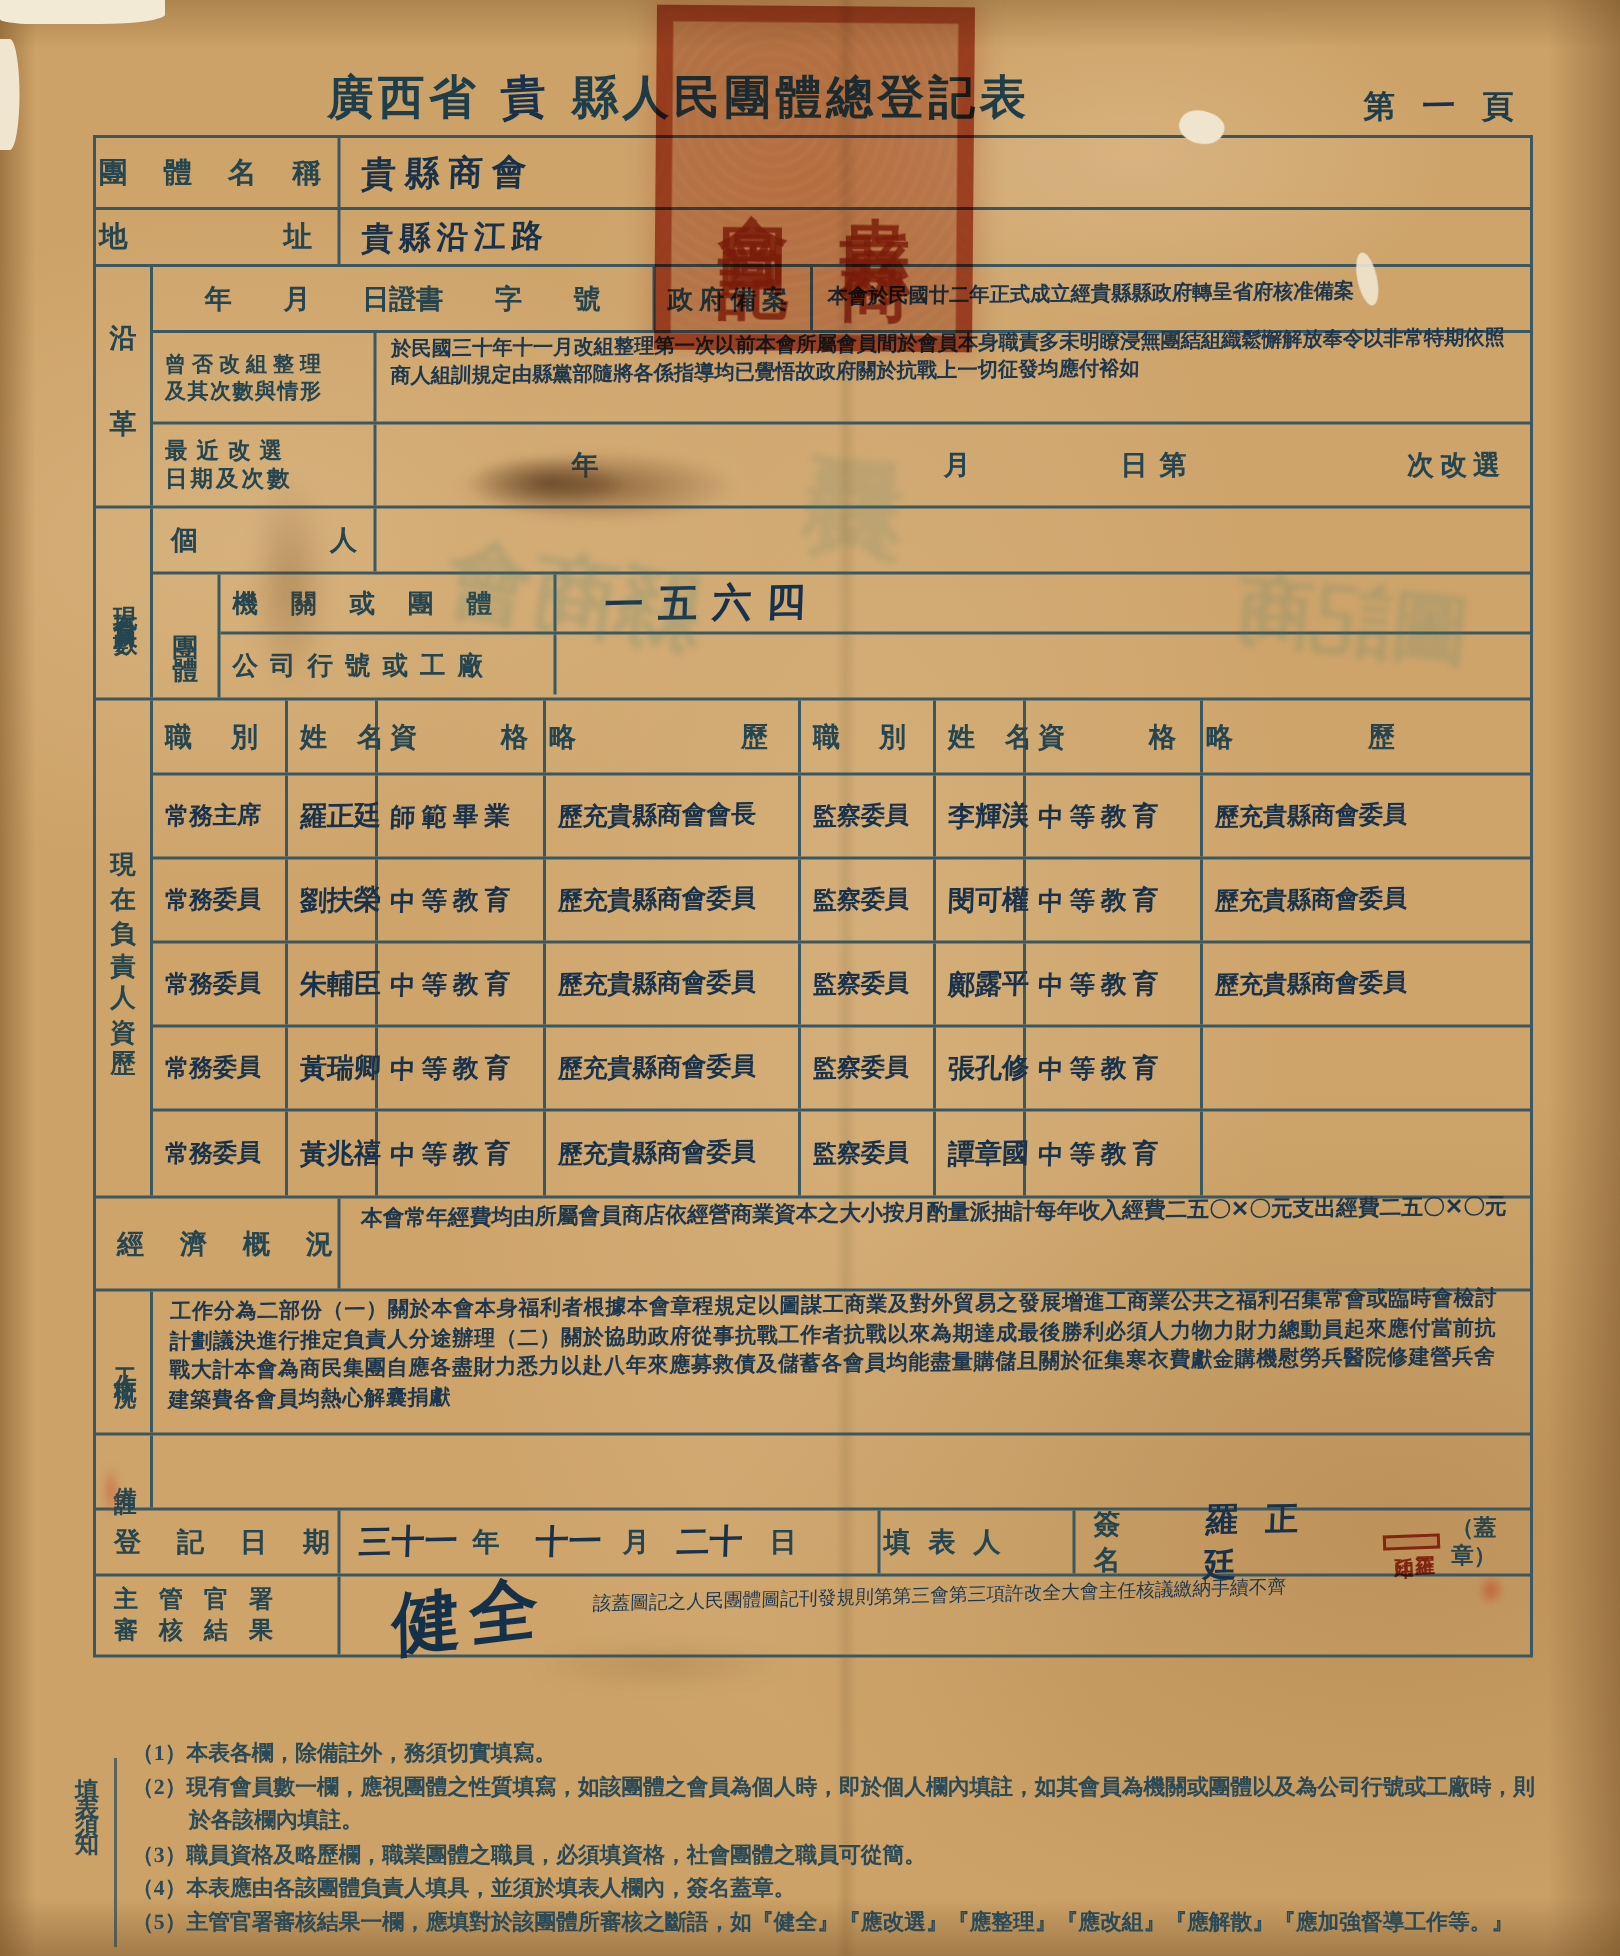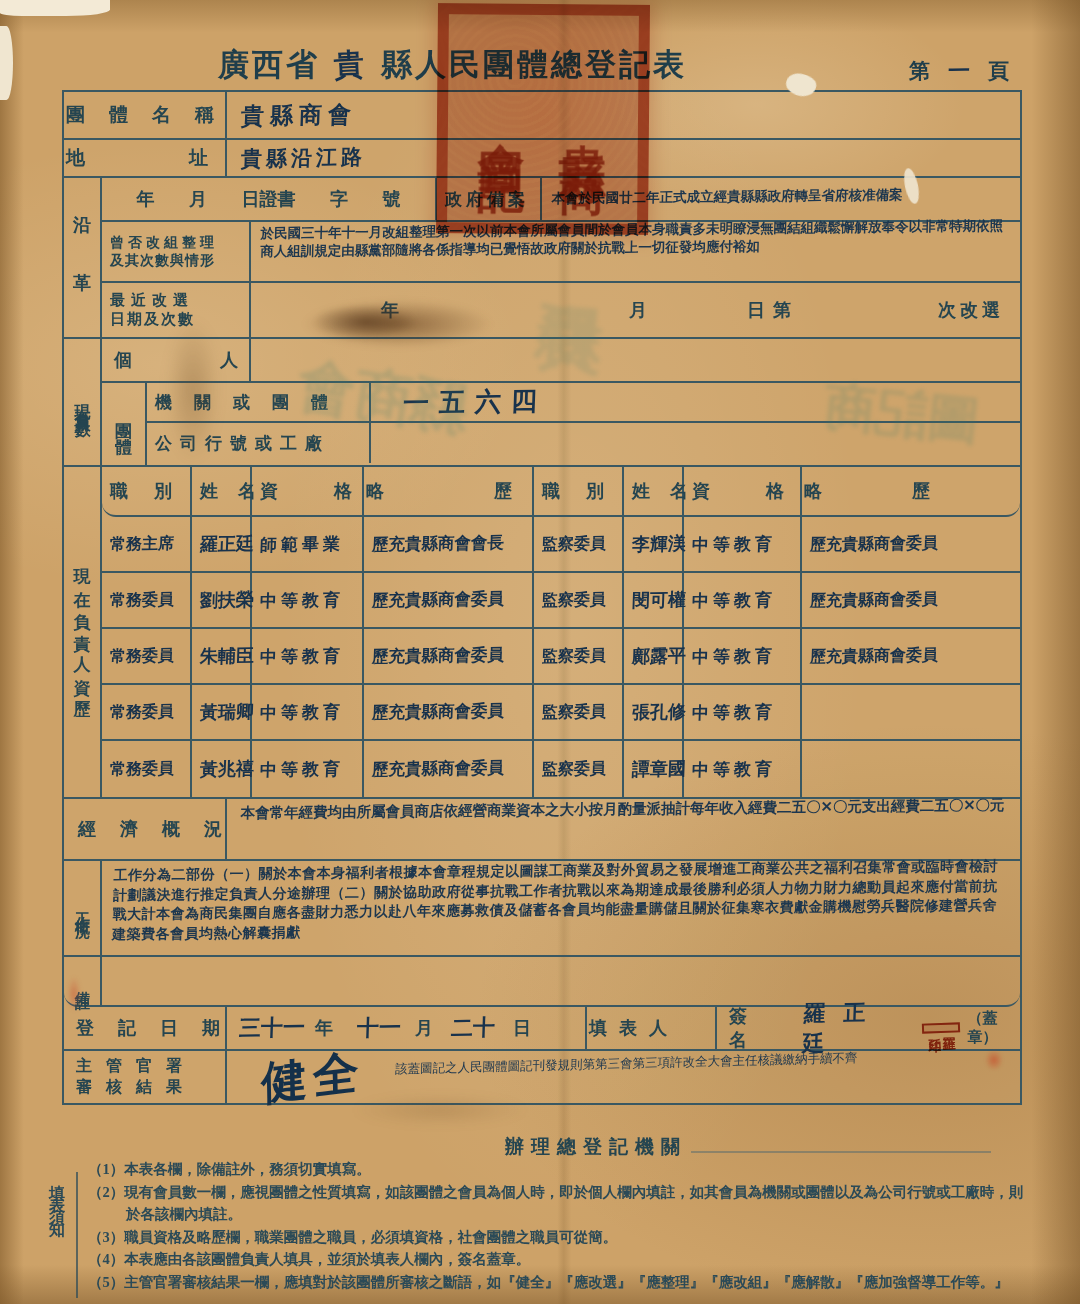--- a/index.html
+++ b/index.html
@@ -38,21 +38,21 @@
 
   .vlab { writing-mode:vertical-rl; text-orientation:upright; font-weight:700;
           display:flex; align-items:center; justify-content:center; width:100%; color:#254550; }
   .vcell { justify-content:center; }
 
   
   .w38{width:38px;} .w45{width:45px;} .w105{width:105px;} .w112{width:112px;} .w118{width:118px;}
   .w130{width:130px;} .w149{width:149px;} .w163{width:163px;} .w170{width:170px;}
   .w224{width:224px;} .w335{width:335px;} .w360{width:360px;} .w82{width:60px;} .w90{width:90px;}
   .flex1{flex:1; min-width:0;}
-  .h48{height:48px;} .h38{height:38px;} .h44{height:44px;} .h52{height:61px;} .h54{height:54px;} .h50{height:50px;border-radius:14px;} .h56{height:56px;} .h62{height:62px;} .h96{height:96px;}
+  .h48{height:48px;} .h38{height:38px;} .h44{height:44px;} .h52{height:61px;} .h54{height:54px;} .h50{height:50px;} .h56{height:56px;} .h62{height:62px;} .h96{height:96px;}
 
   
   .ls2{letter-spacing:2px;} .ls4{letter-spacing:4px;} .ls8{letter-spacing:8px;}
   .ls12{letter-spacing:12px;} .ls14{letter-spacing:14px;} .ls16{letter-spacing:16px;} .ls20{letter-spacing:20px;}
   .ls22{letter-spacing:22px;} .ls24{letter-spacing:24px;} .ls26{letter-spacing:26px;} .ls56{letter-spacing:56px;}
   .ls88{letter-spacing:88px;} .ls104{letter-spacing:104px;} .ls110{letter-spacing:110px;}
   .pl8{padding-left:8px;} .pl10{padding-left:2px;} .pl12{padding-left:12px;} .pl14{padding-left:14px;}
   .fs15{font-size:15px;} .fs16{font-size:16px;} .fs17{font-size:17px;} .fs18{font-size:18px;} .fs19{font-size:19px;}
   .nowrap{white-space:nowrap;}
 
@@ -468,21 +468,20 @@
         <span class="p" style="font-size:16px; letter-spacing:14px;">主管官署</span>
         <span class="p" style="font-size:16px; letter-spacing:14px;">審核結果</span>
       </div>
       <div class="c flex1">
         <span class="hand verdict">健全</span>
         <span class="annot">該蓋圖記之人民團體圖記刊發規則第第三會第三項許改全大會主任核議繳納手續不齊</span>
       </div>
     </div>
   </div>
 
-  <div class="agency"><span>辦理總登記機關</span><span class="u"></span></div>
 
   <div class="notes-side">填表須知</div>
   <div class="notes">
     <div class="item">（1）本表各欄，除備註外，務須切實填寫。</div>
     <div class="item">（2）現有會員數一欄，應視團體之性質填寫，如該團體之會員為個人時，即於個人欄內填註，如其會員為機關或團體以及為公司行號或工廠時，則於各該欄內填註。</div>
     <div class="item">（3）職員資格及略歷欄，職業團體之職員，必須填資格，社會團體之職員可從簡。</div>
     <div class="item">（4）本表應由各該團體負責人填具，並須於填表人欄內，簽名蓋章。</div>
     <div class="item">（5）主管官署審核結果一欄，應填對於該團體所審核之斷語，如『健全』『應改選』『應整理』『應改組』『應解散』『應加強督導工作等。』</div>
   </div>
 

